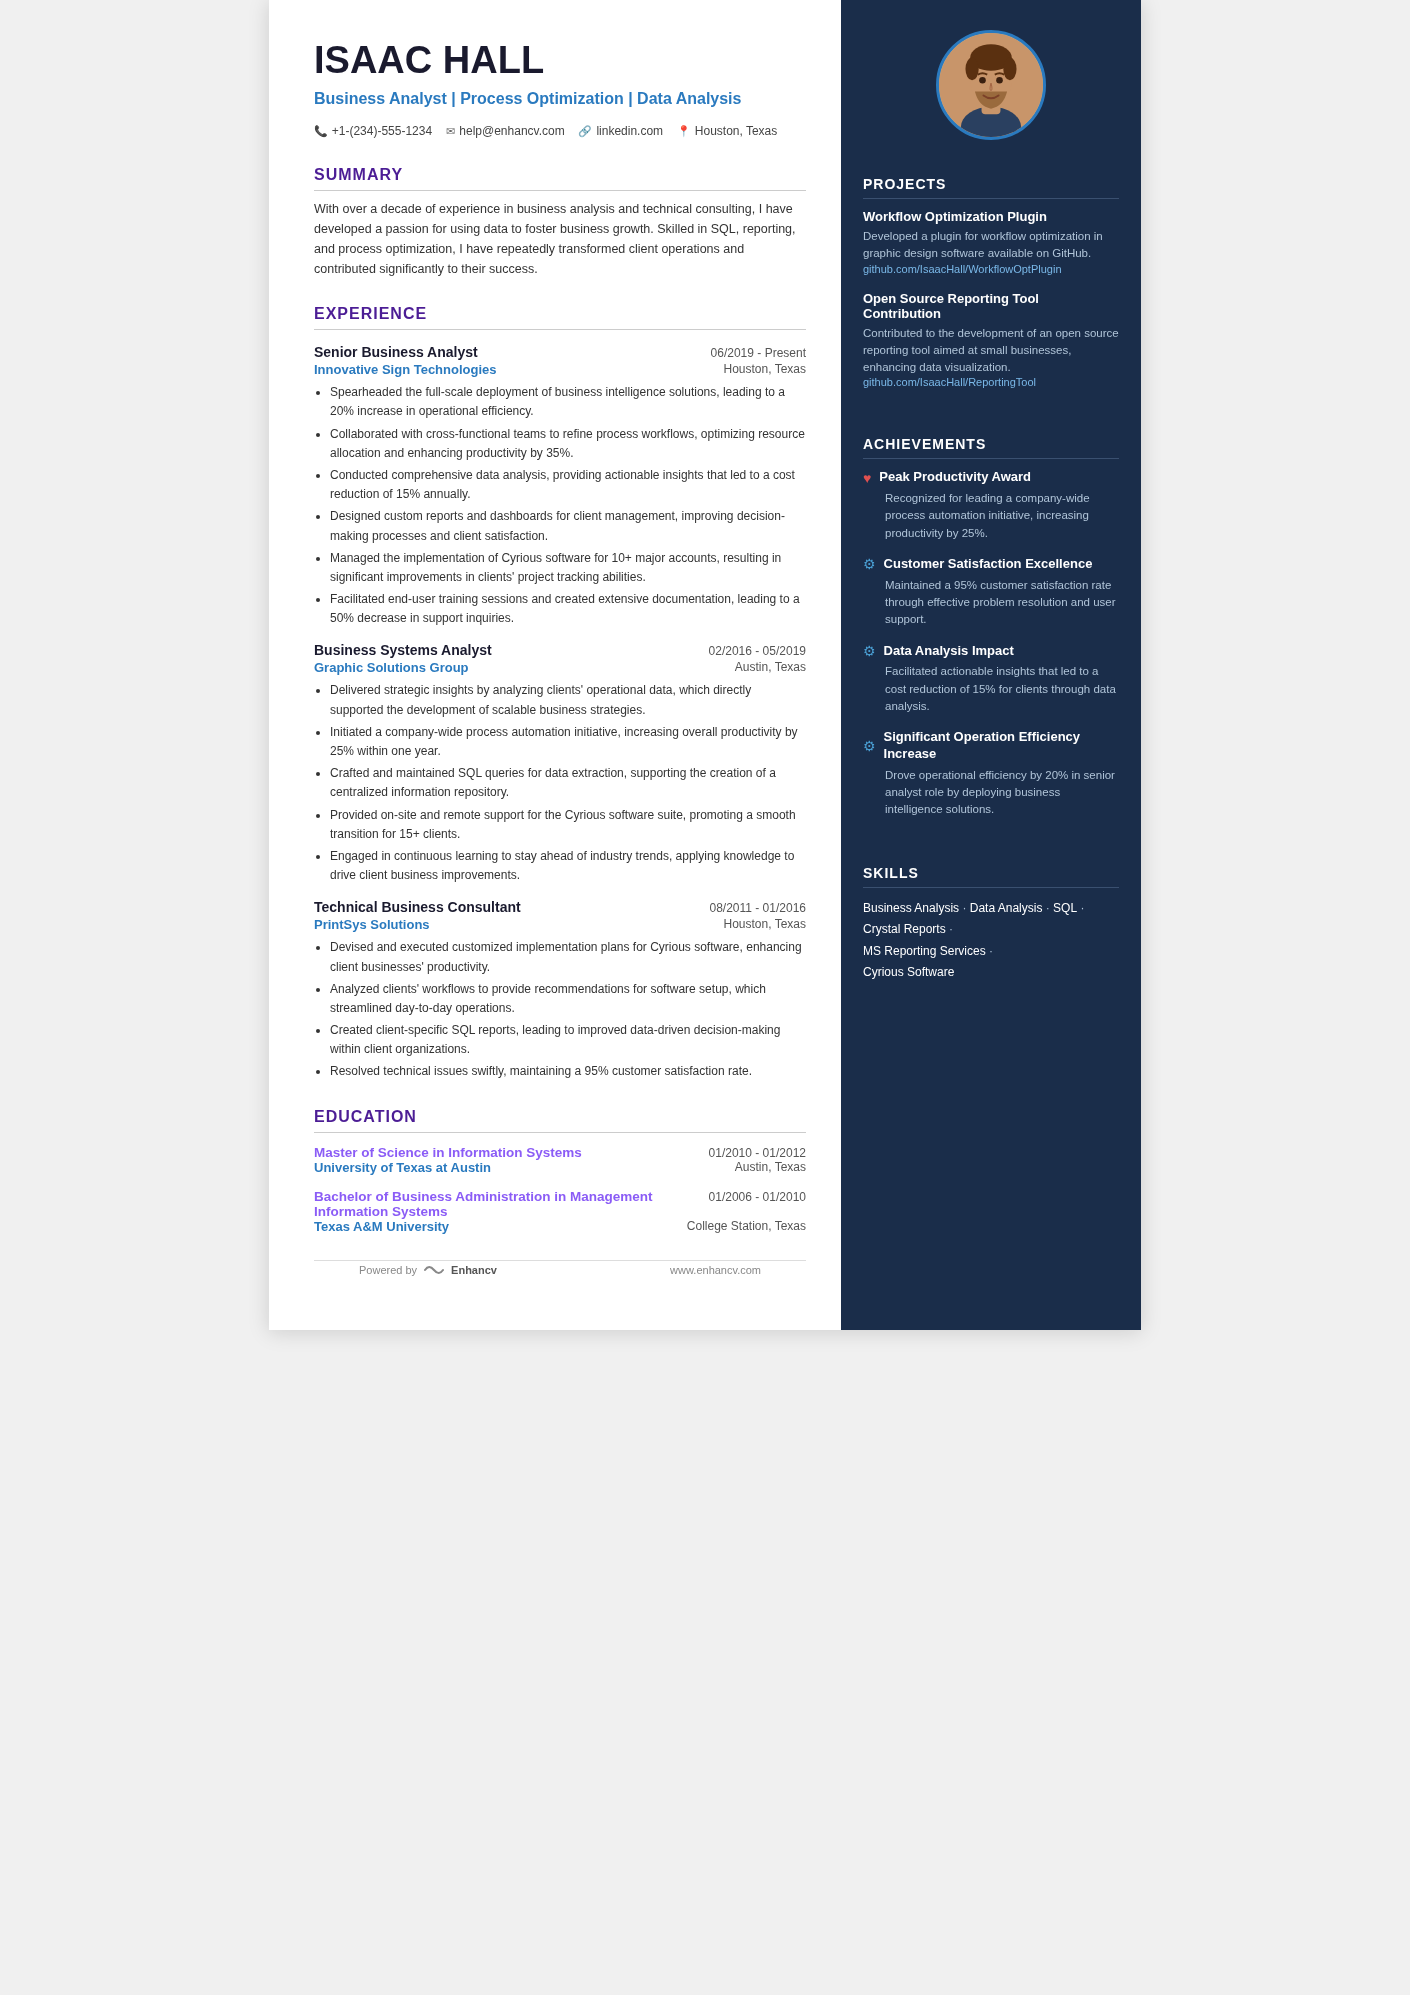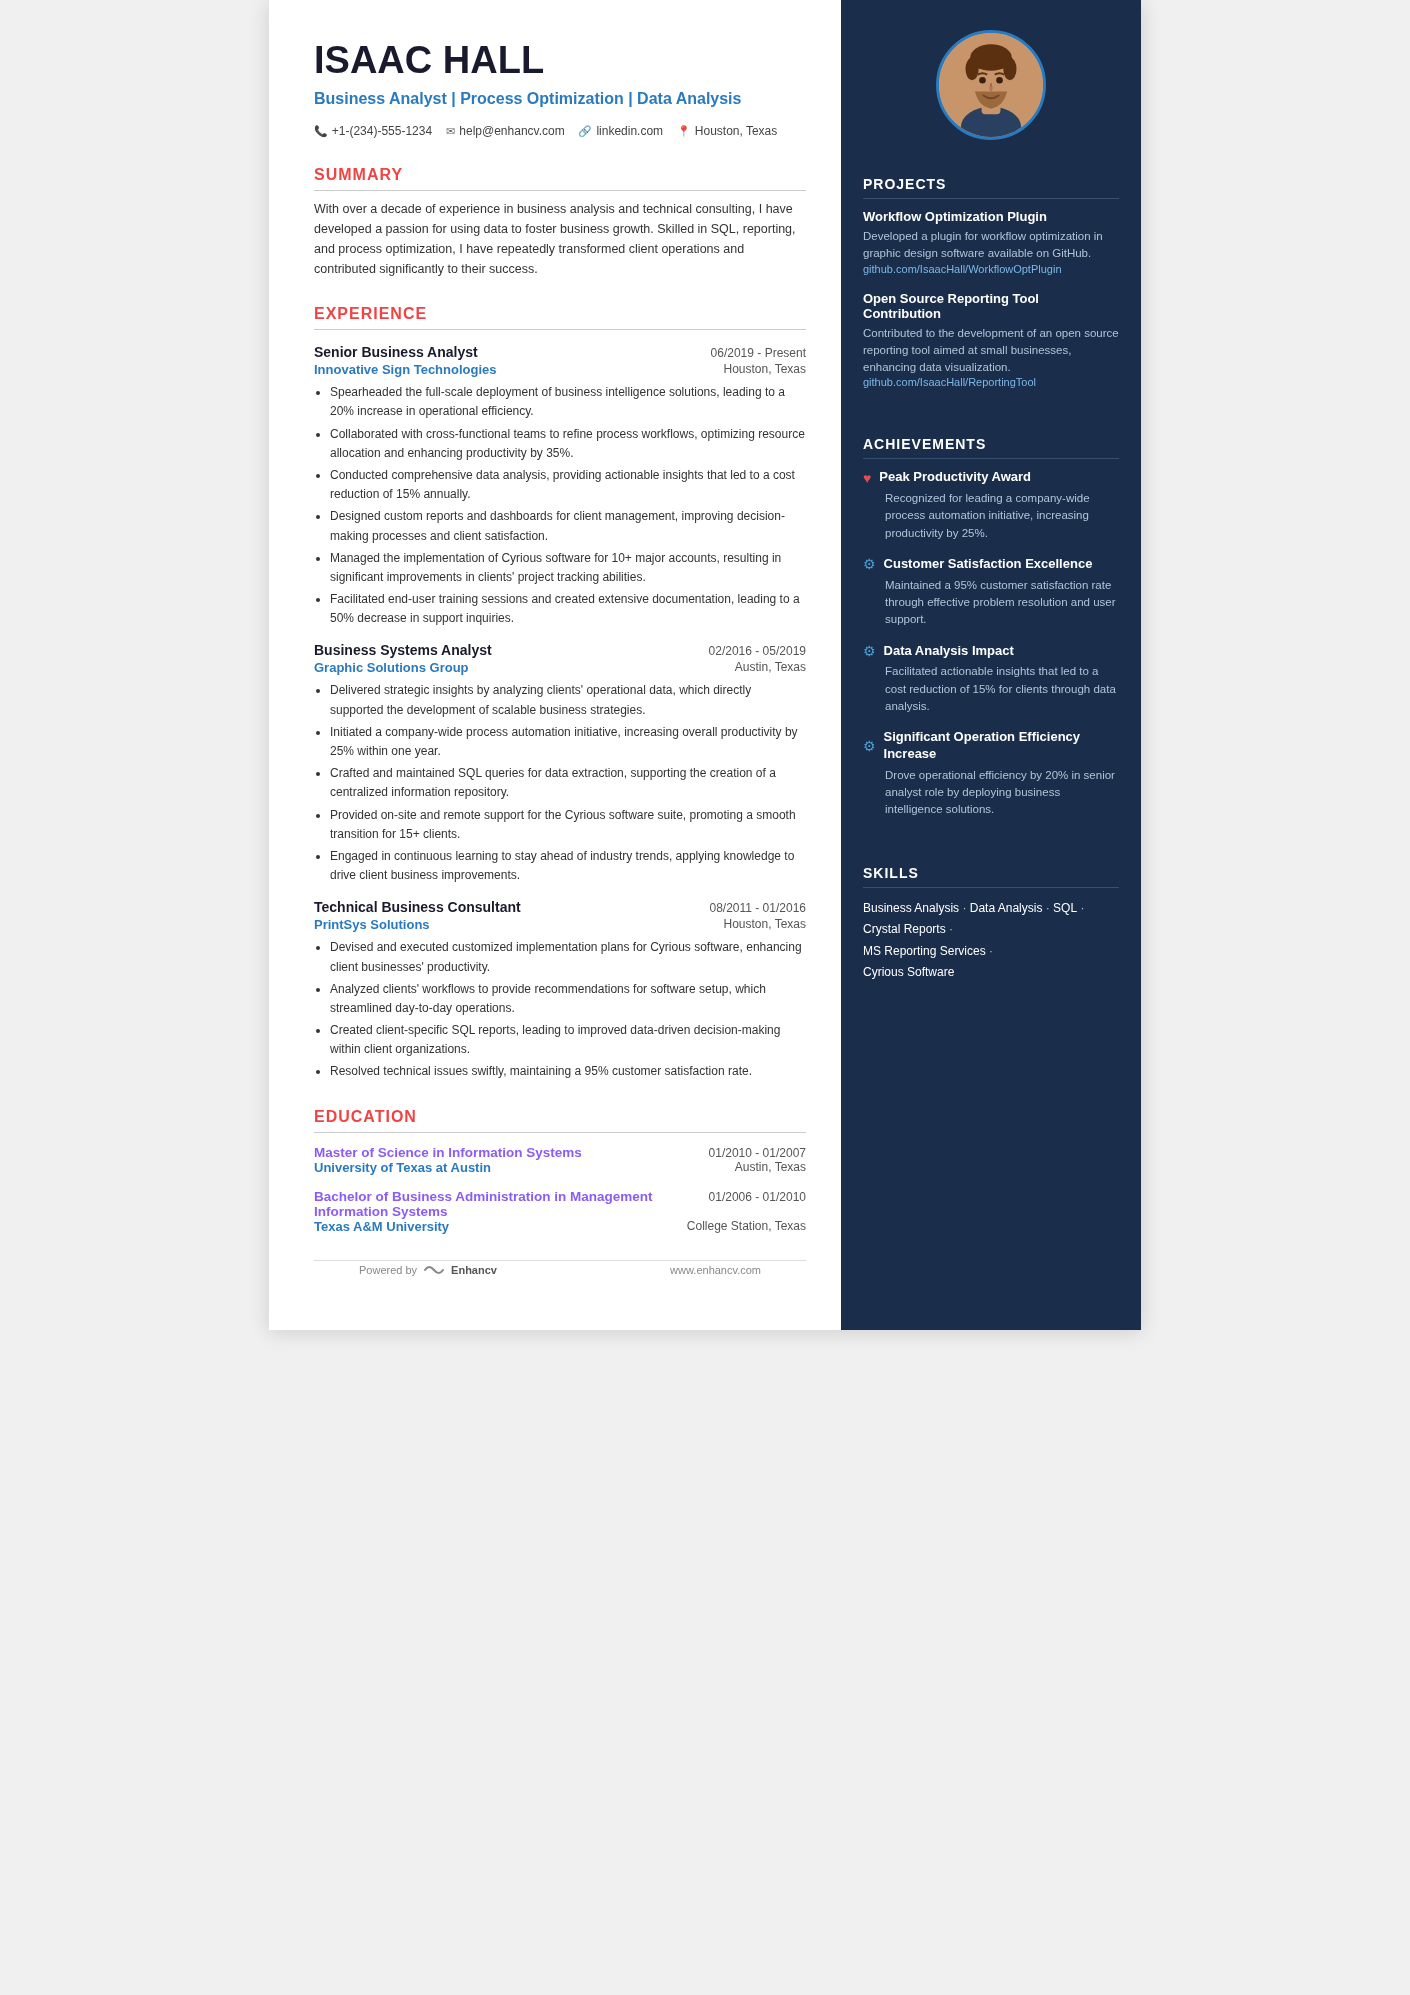--- a/index.html
+++ b/index.html
@@ -52,21 +52,21 @@
       align-items: center;
       gap: 4px;
     }
     .contact-icon {
       color: #666;
       font-size: 11px;
     }
     .section-title {
       font-size: 16px;
       font-weight: 800;
-      color: #ef4444;
+      color: #4c1d95;
       letter-spacing: 1px;
       text-transform: uppercase;
       margin-bottom: 8px;
       padding-bottom: 6px;
       border-bottom: 1.5px solid #ccc;
     }
     .section {
       margin-bottom: 26px;
     }
     .summary-text {
@@ -346,21 +346,21 @@
         </ul>
       </div>
     </div>
 
     <div class="section">
       <div class="section-title">EDUCATION</div>
 
       <div>
         <div class="edu-header">
           <span class="edu-degree">Master of Science in Information Systems</span>
-          <span class="edu-dates">01/2010 - 01/2007</span>
+          <span class="edu-dates">01/2010 - 01/2012</span>
         </div>
         <div class="edu-school-row">
           <span class="edu-school">University of Texas at Austin</span>
           <span class="edu-location">Austin, Texas</span>
         </div>
       </div>
 
       <div style="margin-top:14px;">
         <div class="edu-header">
           <span class="edu-degree">Bachelor of Business Administration in Management Information Systems</span>

